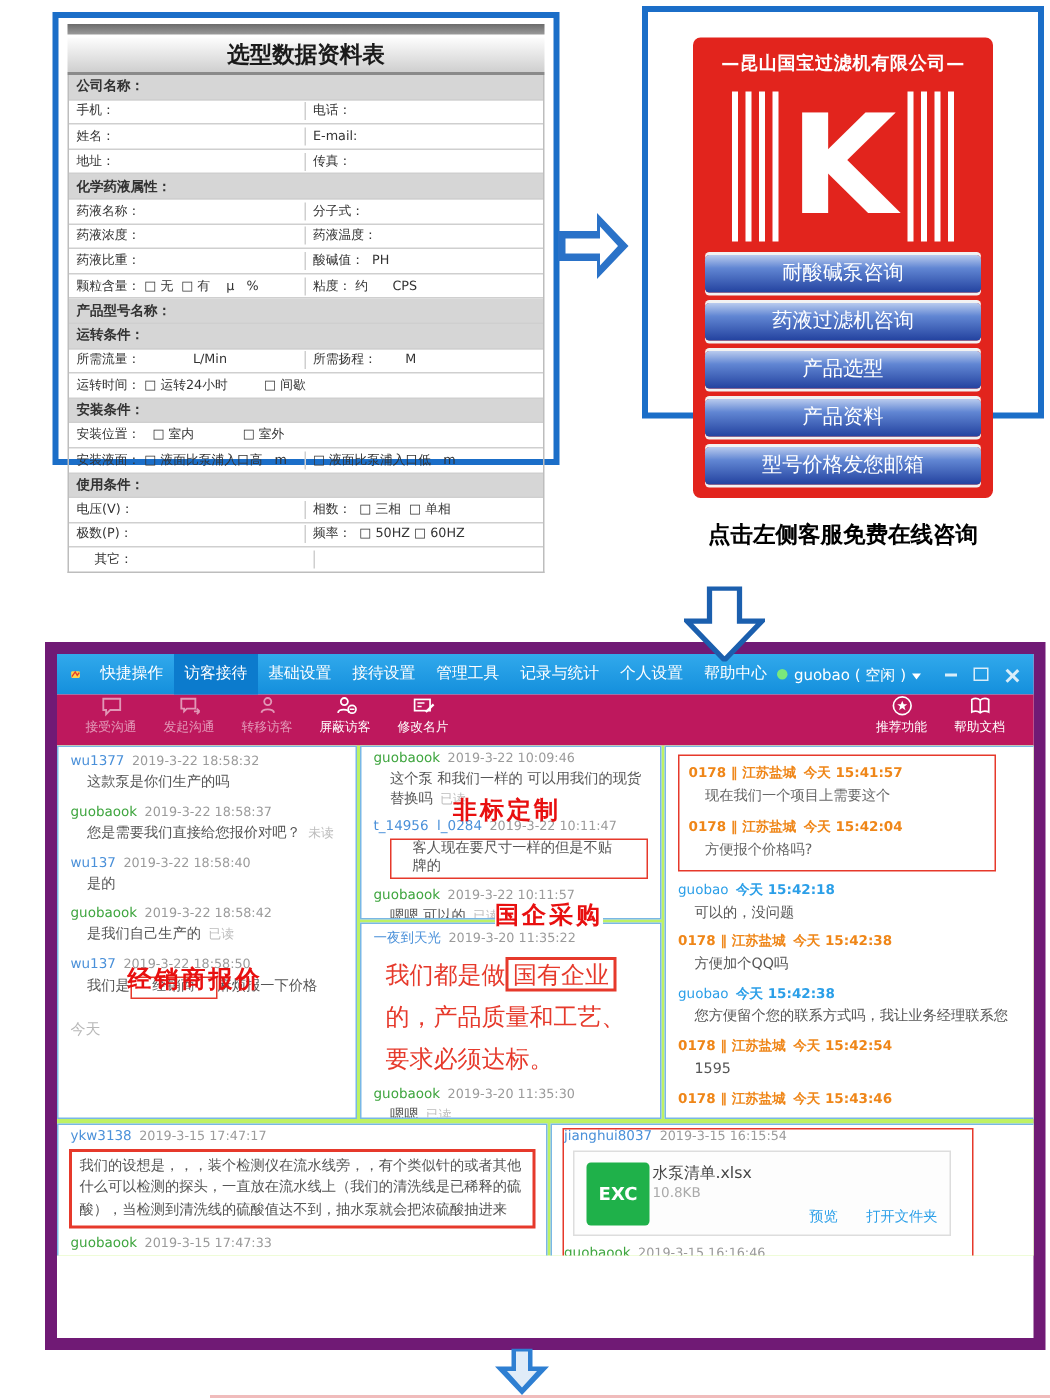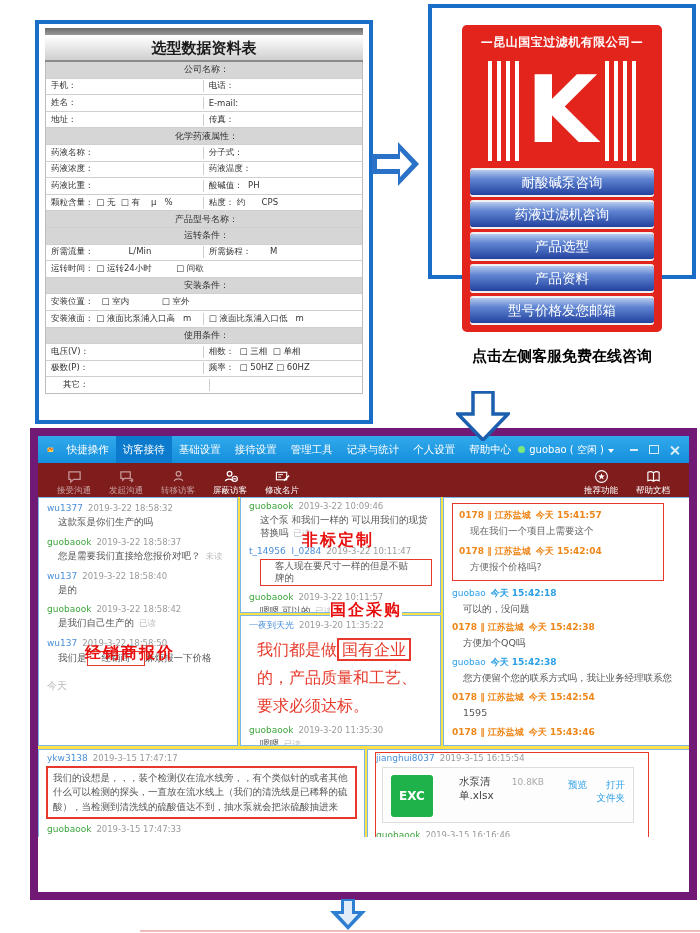--- a/index.html
+++ b/index.html
@@ -1,27 +1,27 @@
 <!DOCTYPE html>
 <html><head>
 <meta charset="utf-8">
 <style>
   html,body{margin:0;padding:0;background:#fff;}
   .page{position:relative;width:700px;height:933px;background:#fff;overflow:hidden;
         font-family:"DejaVu Sans","Liberation Sans",sans-serif;color:#333;}
   
-  .form-panel{position:absolute;left:35px;top:20px;width:338px;height:404px;box-sizing:border-box;
+  .form-panel{position:absolute;left:35px;top:8px;width:338px;height:302px;box-sizing:border-box;
       border:4px solid #1b6ec8;background:#fff;padding:4px 6px;}
   .form-topstrip{height:7px;background:linear-gradient(180deg,#6b6b6b,#9a9a9a);margin:0 0 2px;}
   .form-title{height:23px;line-height:23px;text-align:center;font-size:15px;font-weight:bold;color:#1a1a1a;
       background:linear-gradient(180deg,#fdfdfd,#cfcfcf);border-bottom:2px solid #8a8a8a;}
   .ftable{border:1px solid #bdbdbd;border-top:none;}
   .frow{display:flex;height:15.6px;align-items:center;border-bottom:1px solid #cfcfcf;font-size:8.5px;color:#333;}
   .frow:last-child{border-bottom:none;margin-left:12px;}
-  .frow.sec{background:#d6d6d6;font-weight:normal;font-size:9px;justify-content:center;}
+  .frow.sec{background:#d6d6d6;font-weight:bold;font-size:9px;}
   .frow.sec span{padding-left:5px;}
   .frow .cl{width:48%;border-right:1px solid #cfcfcf;padding-left:5px;white-space:pre-wrap;overflow:hidden;}
   .frow .cr{flex:1;padding-left:5px;white-space:pre-wrap;overflow:hidden;}
   .frow .cw{padding-left:5px;white-space:pre-wrap;}
   
   .arrow-right{position:absolute;left:372px;top:142px;}
   
   .banner-panel{position:absolute;left:428px;top:4px;width:268px;height:275px;box-sizing:border-box;
       border:4px solid #1b6ec8;background:#fff;}
   .red-banner{width:200px;margin:17px auto 0;background:#e2241d;border-radius:5px;padding:9px 0 9px;text-align:center;}
@@ -50,27 +50,27 @@
   .caret{width:0;height:0;border-left:3.5px solid transparent;border-right:3.5px solid transparent;
       border-top:4px solid #fff;margin:2px 8px 0 4px;}
   .wc{width:16px;height:16px;display:flex;align-items:center;justify-content:center;margin-left:4px;cursor:pointer;}
   .wc-min{width:8px;height:2px;background:#d9edf9;}
   .wc-max{width:8px;height:7px;border:1.5px solid #d9edf9;}
   .wc-close{position:relative;width:10px;height:10px;}
   .wc-close::before,.wc-close::after{content:"";position:absolute;left:4.5px;top:0;width:1.6px;height:11px;background:#d9edf9;}
   .wc-close::before{transform:rotate(45deg);}
   .wc-close::after{transform:rotate(-45deg);}
   
-  .toolbar{height:34px;background:#7f1d1d;display:flex;align-items:flex-end;padding:0 10px;}
+  .toolbar{height:34px;background:#be185d;display:flex;align-items:flex-start;padding:0 10px;}
   .tool{display:flex;flex-direction:column;align-items:center;margin:0 9px;color:#fff;font-size:8.5px;cursor:pointer;}
   .tool svg{margin-bottom:1px;}
   .tool.dim{opacity:.55;}
   .tools-right{margin-left:auto;display:flex;}
   
-  .content{position:relative;height:340px;background:#fde047;overflow:hidden;}
+  .content{position:relative;height:340px;background:#bef264;overflow:hidden;}
   .panel{position:absolute;background:#fff;border:1px solid #79b7e6;box-sizing:border-box;overflow:hidden;}
   .p-left{left:0;top:0;width:200px;height:249px;}
   .p-midtop{left:202px;top:0;width:201px;height:116px;}
   .p-midbot{left:202px;top:118px;width:201px;height:131px;}
   .p-right{left:405px;top:0;width:254px;height:249px;}
   .p-botleft{left:0;top:252px;width:327px;height:152px;}
   .p-botright{left:329px;top:252px;width:330px;height:152px;}
   
   .msg{padding:5px 8px 0;}
   .msg.tight{padding-top:3px;}
@@ -102,21 +102,21 @@
   .ann-project{left:521px;top:99px;font-size:24px;}
   .ann-plan{left:145px;top:345px;font-size:21px;}
   .ann-amazon{left:427px;top:367px;font-size:18px;}
   .overlay-box{position:absolute;border:1px solid #e6392b;z-index:30;pointer-events:none;}
   .ob-botright{left:337px;top:255px;width:272px;height:98px;}
   
   .filecard{margin:4px 12px 4px 14px;border:1px solid #ddd;background:#fdfdfd;width:252px;box-sizing:border-box;
       padding:7px 8px 5px;display:flex;}
   .exc{width:42px;height:42px;background:#1fb14a;border-radius:3px;color:#fff;font-weight:bold;font-size:12px;
       display:flex;align-items:center;justify-content:center;flex:none;}
-  .fmeta{flex:1;padding-left:26px;display:flex;flex-direction:row;}
+  .fmeta{flex:1;padding-left:2px;display:flex;flex-direction:column;}
   .fname{font-size:10.5px;color:#444;}
   .fsize{font-size:9px;color:#aaa;margin-top:2px;}
   .flinks{margin-top:4px;text-align:right;font-size:9.5px;}
   .flink{color:#2b9fe8;margin-left:16px;cursor:pointer;}
   .partial{height:11px;overflow:hidden;}
 </style>
 </head>
 <body>
 
 <div class="page">

